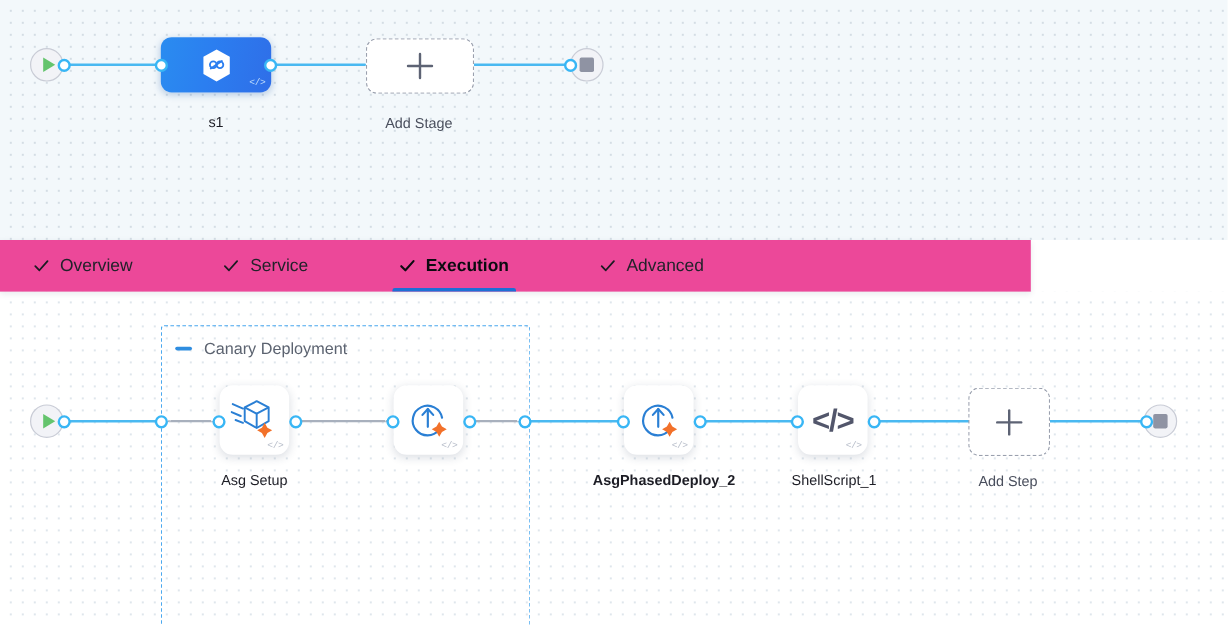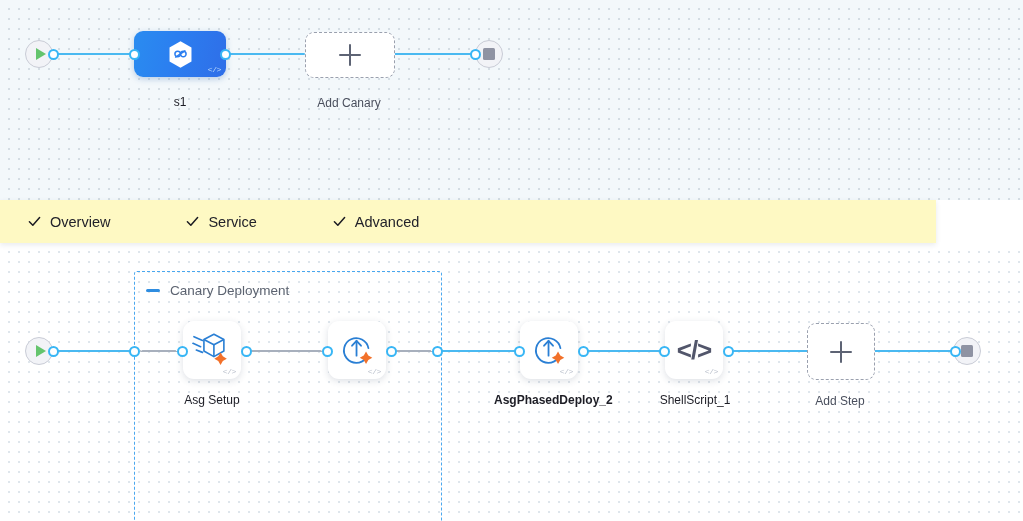--- a/index.html
+++ b/index.html
@@ -23,22 +23,22 @@
   .canvas-bottom{
     top:243px;height:278px;
     background-color:#ffffff;
     background-image:radial-gradient(circle, #dfe6ec 0.9px, transparent 1px);
     background-size:10px 10px;
     background-position:4px 4px;
   }
 
   
   .tabbar{
-    position:absolute;left:0;top:200px;width:936px;height:43px;
-    background:#fef9c3;
+    position:absolute;left:0;top:200px;width:859px;height:43px;
+    background:#ec4899;
     box-shadow:0 2px 5px rgba(40,60,90,0.10);
     z-index:8;
   }
   .tabs{display:flex;align-items:center;height:100%;padding-left:22px;box-sizing:border-box;}
   .tab{
     position:relative;display:flex;align-items:center;gap:9px;
     height:100%;padding:0 6px;margin-right:64px;cursor:pointer;
     font-size:14.5px;color:#22222a;
   }
   .tab:last-child{margin-right:12px;}
@@ -162,21 +162,21 @@
       <span class="codebadge on-blue">&lt;/&gt;</span>
     </div>
     <div class="node-label" style="left:134px;top:93px;width:92px;">s1</div>
 
     <div class="port" style="left:220px;top:48.5px;"></div>
     <div class="edge" style="left:225px;top:52.7px;width:80px;"></div>
 
     <div class="addbox" style="left:305px;top:32px;width:88px;height:44px;">
       <span class="plus"></span>
     </div>
-    <div class="node-label muted" style="left:295px;top:94px;width:108px;">Add Canary</div>
+    <div class="node-label muted" style="left:295px;top:94px;width:108px;">Add Stage</div>
 
     <div class="edge" style="left:393px;top:52.7px;width:82px;"></div>
     <div class="port" style="left:470px;top:48.5px;"></div>
     <div class="terminal" style="left:475px;top:40px;">
       <div class="stop-sq"></div>
     </div>
   </div>
 
   <div class="tabbar">
     <div class="tabs">
@@ -193,20 +193,28 @@
       <div class="tab">
         <span class="chk">
           <svg width="13" height="13" viewBox="0 0 14 14">
               <path d="M1.5 7.3 L5.2 11 L12.5 2.8" fill="none" stroke="#1b1b22" stroke-width="1.6" stroke-linecap="round" stroke-linejoin="round"></path>
             </svg>
         </span>
         <span class="tab-label">Service</span>
       </div>
 
 
+      <div class="tab active">
+        <span class="chk">
+          <svg width="13" height="13" viewBox="0 0 14 14">
+              <path d="M1.5 7.3 L5.2 11 L12.5 2.8" fill="none" stroke="#0b0b10" stroke-width="1.9" stroke-linecap="round" stroke-linejoin="round"></path>
+            </svg>
+        </span>
+        <span class="tab-label">Execution</span>
+      </div>
 
       <div class="tab">
         <span class="chk">
           <svg width="13" height="13" viewBox="0 0 14 14">
               <path d="M1.5 7.3 L5.2 11 L12.5 2.8" fill="none" stroke="#1b1b22" stroke-width="1.6" stroke-linecap="round" stroke-linejoin="round"></path>
             </svg>
         </span>
         <span class="tab-label">Advanced</span>
       </div>
 

